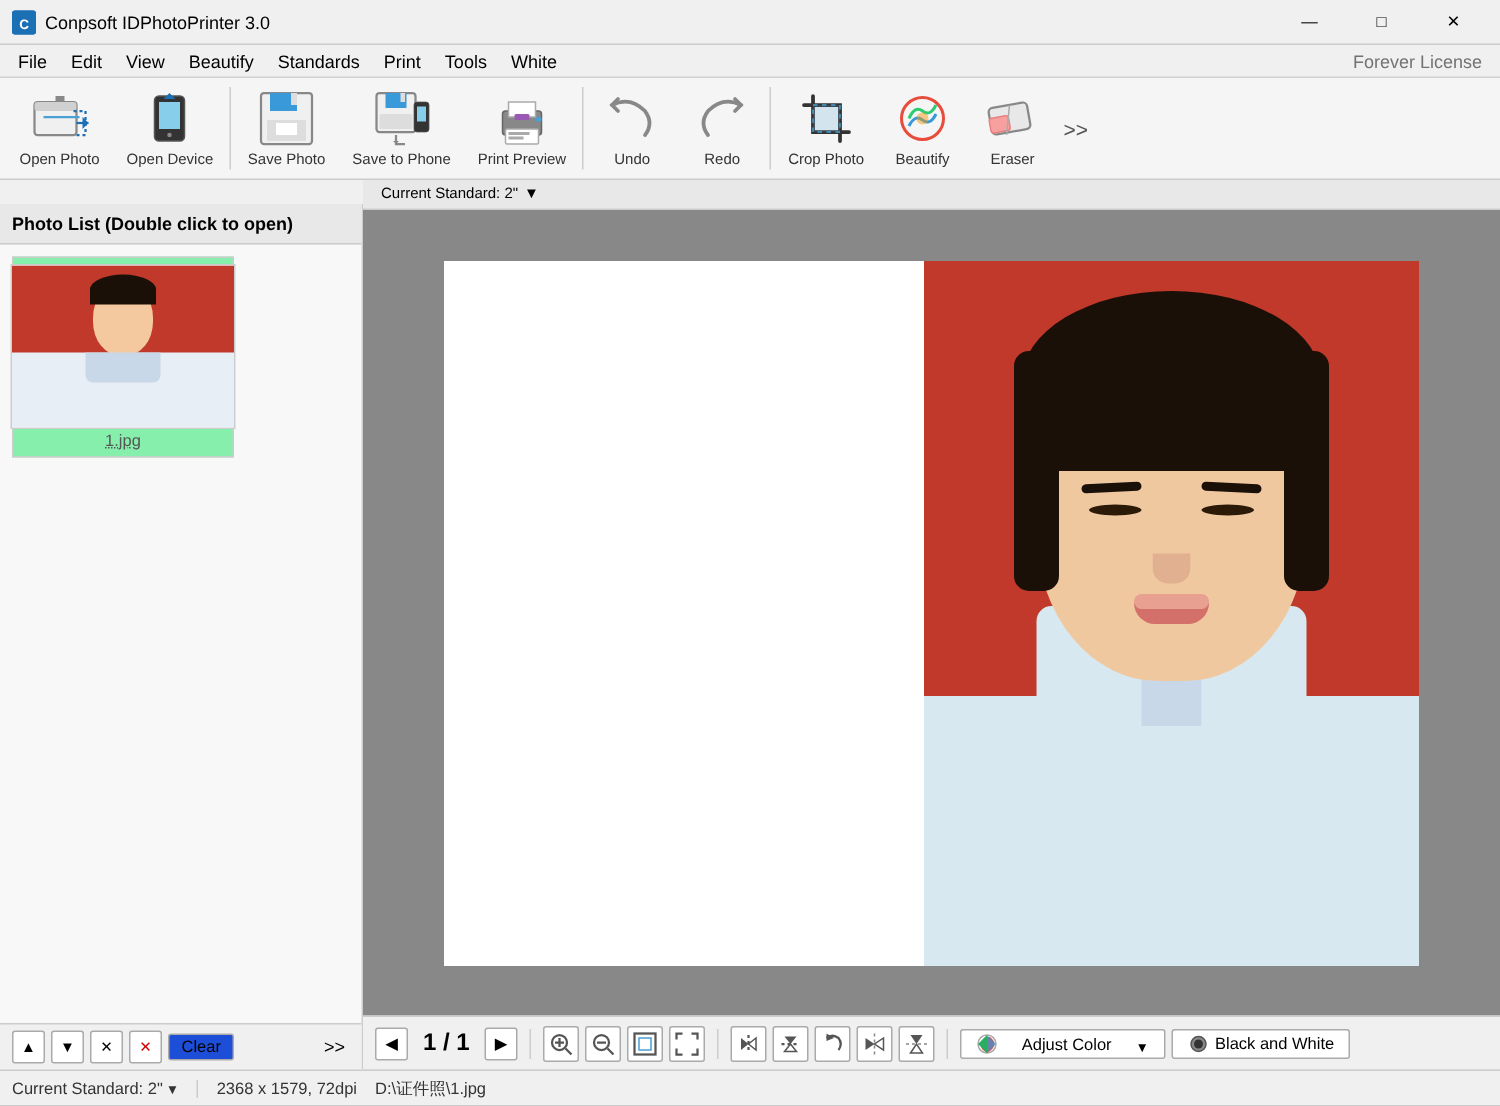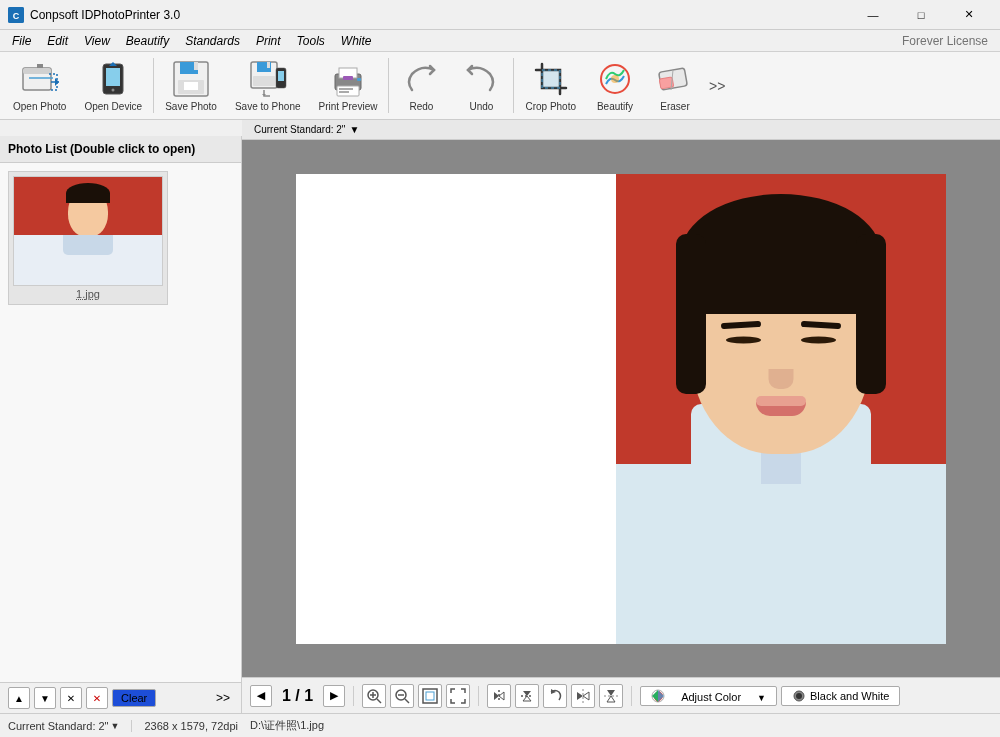--- a/index.html
+++ b/index.html
@@ -7,38 +7,38 @@
 
     
     #titlebar { background: #f0f0f0; height: 30px; display: flex; align-items: center; padding: 0 8px; border-bottom: 1px solid #ccc; justify-content: space-between; }
     #titlebar-left { display: flex; align-items: center; gap: 6px; font-size: 12px; }
     #titlebar-logo { width: 16px; height: 16px; background: #1a6fb5; border-radius: 2px; display: flex; align-items: center; justify-content: center; color: white; font-size: 9px; font-weight: bold; }
     #titlebar-controls { display: flex; gap: 2px; }
     .title-btn { width: 46px; height: 30px; display: flex; align-items: center; justify-content: center; cursor: pointer; font-size: 11px; }
 
     
     #menubar { background: #f0f0f0; height: 22px; display: flex; align-items: center; padding: 0 4px; border-bottom: 1px solid #d0d0d0; }
-    .menu-item { padding: 2px 8px; cursor: pointer; height: 22px; display: flex; align-items: center; font-style: italic; }
+    .menu-item { padding: 2px 8px; cursor: pointer; height: 22px; display: flex; align-items: center; }
     #license { margin-left: auto; font-size: 12px; color: #737373; padding-right: 8px; }
 
     
     #toolbar { background: #f5f5f5; border-bottom: 1px solid #ccc; display: flex; align-items: stretch; padding: 2px 4px; min-height: 68px; }
     .tool-btn { display: flex; flex-direction: column; align-items: center; justify-content: center; padding: 4px 8px; cursor: pointer; border: 1px solid transparent; border-radius: 3px; min-width: 60px; gap: 2px; }
     .tool-icon { width: 40px; height: 40px; display: flex; align-items: center; justify-content: center; }
     .tool-label { font-size: 10px; text-align: center; color: #333; }
     .toolbar-sep { width: 1px; background: #ccc; margin: 4px 2px; }
 
     
     #main { display: flex; flex: 1; overflow: hidden; }
 
     
     #left-panel { width: 242px; border-right: 1px solid #ccc; background: #f8f8f8; display: flex; flex-direction: column; margin-top: 16px; }
     #photo-list-header { padding: 6px 8px; font-size: 12px; font-weight: bold; background: #e8e8e8; border-bottom: 1px solid #ccc; }
     #photo-list-content { flex: 1; overflow-y: auto; padding: 8px; }
-    .photo-thumb { display: flex; flex-direction: column; align-items: center; cursor: pointer; padding: 4px; border: 1px solid #ccc; background: #e5e5e5; width: 160px; }
+    .photo-thumb { display: flex; flex-direction: column; align-items: center; cursor: pointer; padding: 4px; border: 1px solid #ccc; background: #86efac; width: 148px; }
     .photo-name { font-size: 11px; margin-top: 2px; text-decoration: underline dotted; color: #555; }
 
     
     #left-panel-bottom { border-top: 1px solid #ccc; padding: 4px 8px; display: flex; align-items: center; gap: 4px; background: #f0f0f0; }
     .nav-btn { width: 22px; height: 22px; border: 1px solid #aaa; background: white; cursor: pointer; display: flex; align-items: center; justify-content: center; font-size: 10px; border-radius: 2px; }
     .clear-btn { padding: 2px 8px; border: 1px solid #aaa; background: #1d4ed8; cursor: pointer; font-size: 11px; border-radius: 2px; }
     .expand-btn { margin-left: auto; width: 20px; height: 20px; display: flex; align-items: center; justify-content: center; cursor: pointer; font-size: 12px; }
 
     
     #right-panel { flex: 1; display: flex; flex-direction: column; background: #888; }
@@ -176,35 +176,35 @@
       </svg>
     </div>
     <div class="tool-label">Print Preview</div>
   </div>
 
   <div class="toolbar-sep"></div>
 
   <div class="tool-btn">
     <div class="tool-icon">
       <svg width="38" height="38" viewBox="0 0 38 38">
+        <path d="M10 14 L6 10 L10 6" fill="none" stroke="#888" stroke-width="2.5" stroke-linecap="round"></path>
+        <path d="M6 10 Q18 4 28 14 Q34 22 28 30" fill="none" stroke="#888" stroke-width="2.5" stroke-linecap="round"></path>
+      </svg>
+    </div>
+    <div class="tool-label">Undo</div>
+  </div>
+
+  <div class="tool-btn">
+    <div class="tool-icon">
+      <svg width="38" height="38" viewBox="0 0 38 38">
         <path d="M28 14 L32 10 L28 6" fill="none" stroke="#888" stroke-width="2.5" stroke-linecap="round"></path>
         <path d="M32 10 Q20 4 10 14 Q4 22 10 30" fill="none" stroke="#888" stroke-width="2.5" stroke-linecap="round"></path>
       </svg>
     </div>
     <div class="tool-label">Redo</div>
-  </div>
-
-  <div class="tool-btn">
-    <div class="tool-icon">
-      <svg width="38" height="38" viewBox="0 0 38 38">
-        <path d="M10 14 L6 10 L10 6" fill="none" stroke="#888" stroke-width="2.5" stroke-linecap="round"></path>
-        <path d="M6 10 Q18 4 28 14 Q34 22 28 30" fill="none" stroke="#888" stroke-width="2.5" stroke-linecap="round"></path>
-      </svg>
-    </div>
-    <div class="tool-label">Undo</div>
   </div>
 
   <div class="toolbar-sep"></div>
 
   <div class="tool-btn">
     <div class="tool-icon">
       <svg width="38" height="38" viewBox="0 0 38 38">
         <path d="M10 4 L10 28 L34 28" fill="none" stroke="#333" stroke-width="2.5" stroke-linecap="round"></path>
         <path d="M4 10 L28 10 L28 34" fill="none" stroke="#333" stroke-width="2.5" stroke-linecap="round"></path>
         <rect x="10" y="10" width="18" height="18" fill="rgba(74,159,212,0.2)" stroke="#4a9fd4" stroke-width="1" stroke-dasharray="3"></rect>

